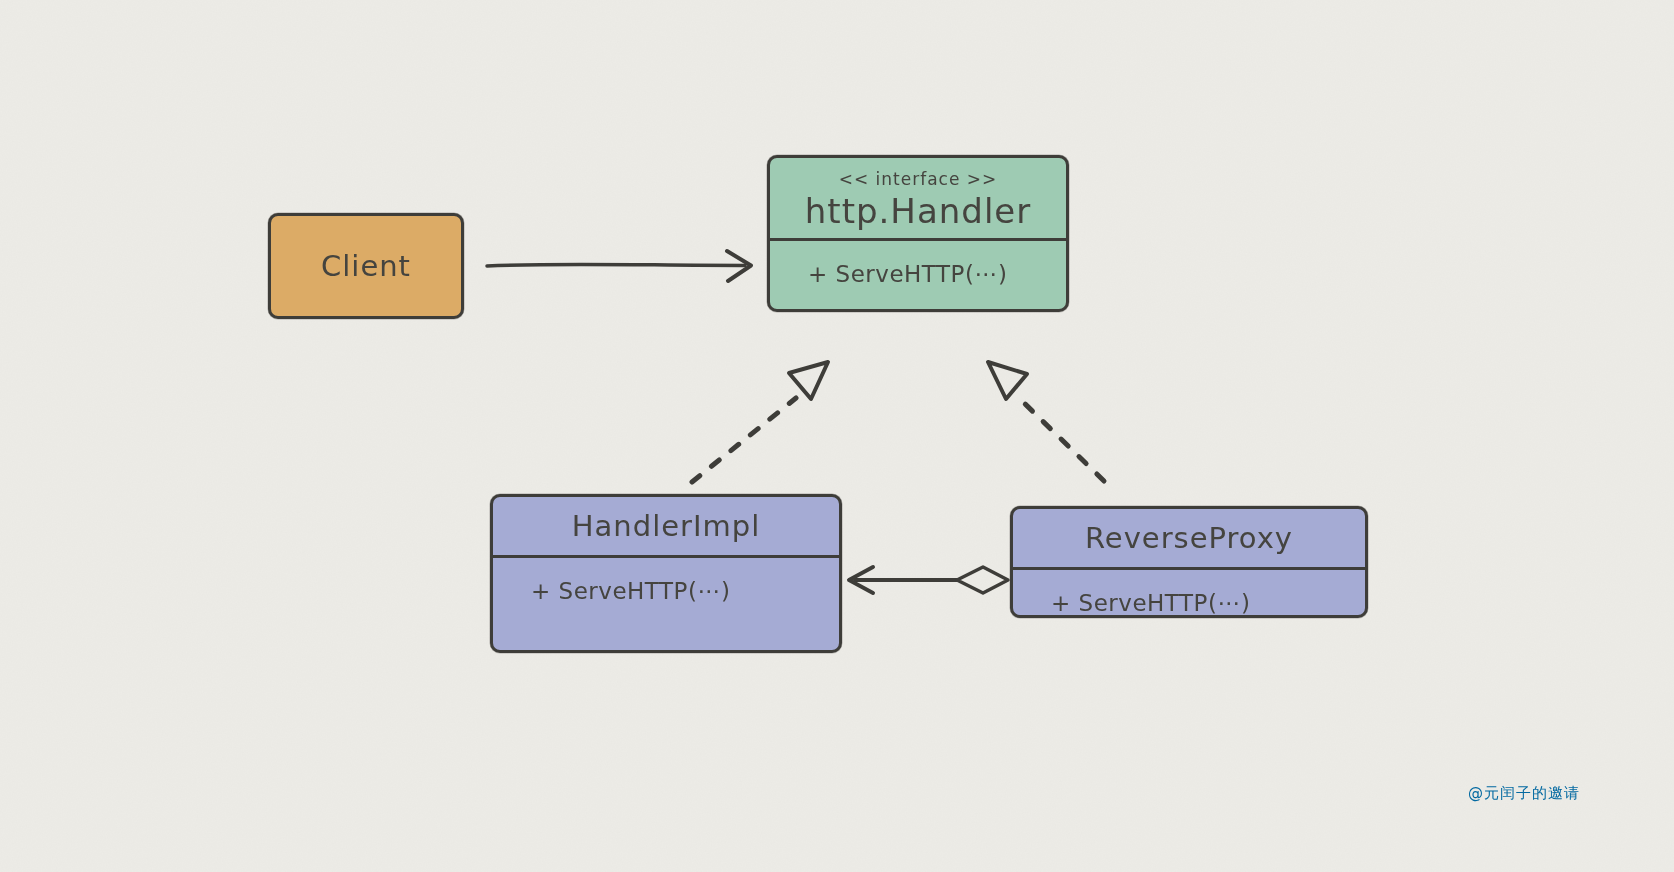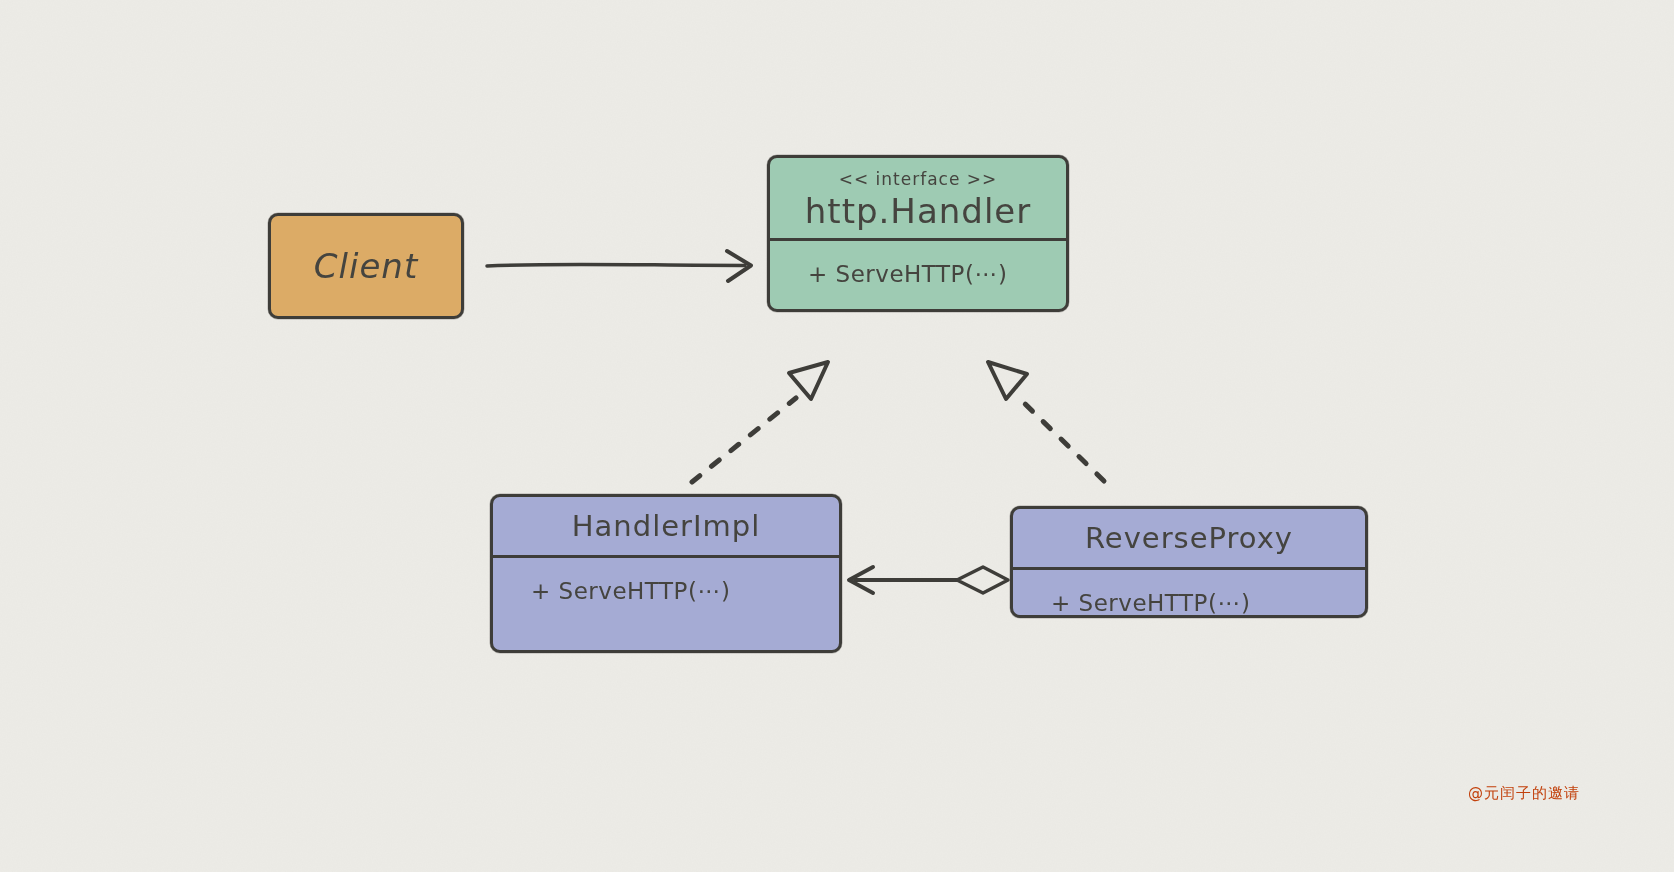--- a/index.html
+++ b/index.html
@@ -38,23 +38,22 @@
   }
   .client-box {
     left: 268px; top: 213px;
     width: 196px; height: 106px;
     background: #dcab66;
     display: flex;
     align-items: center;
     justify-content: center;
   }
   .client-label {
-    font-size: 34px;
+    font-size: 29px;
     letter-spacing: 1px;
-    font-style: italic;
   }
   .iface-box {
     left: 767px; top: 155px;
     width: 302px; height: 157px;
     background: #9ecbb3;
   }
   .iface-box .box-header {
     height: 80px;
     display: flex;
     flex-direction: column;
@@ -113,21 +112,21 @@
     left: 0; top: 0;
     pointer-events: none;
   }
   
   .watermark {
     position: absolute;
     left: 1468px;
     top: 784px;
     font-size: 15px;
     letter-spacing: 1px;
-    color: #c2410c;
+    color: #0369a1;
   }
 </style>
 </head>
 <body>
 
 <svg id="paper-grain" width="1674" height="872">
   <filter id="grain">
     <feTurbulence type="fractalNoise" baseFrequency="0.8" numOctaves="2" stitchTiles="stitch"></feTurbulence>
     <feColorMatrix type="matrix" values="0 0 0 0 0.45  0 0 0 0 0.44  0 0 0 0 0.42  0 0 0 0.06 0"></feColorMatrix>
   </filter>

